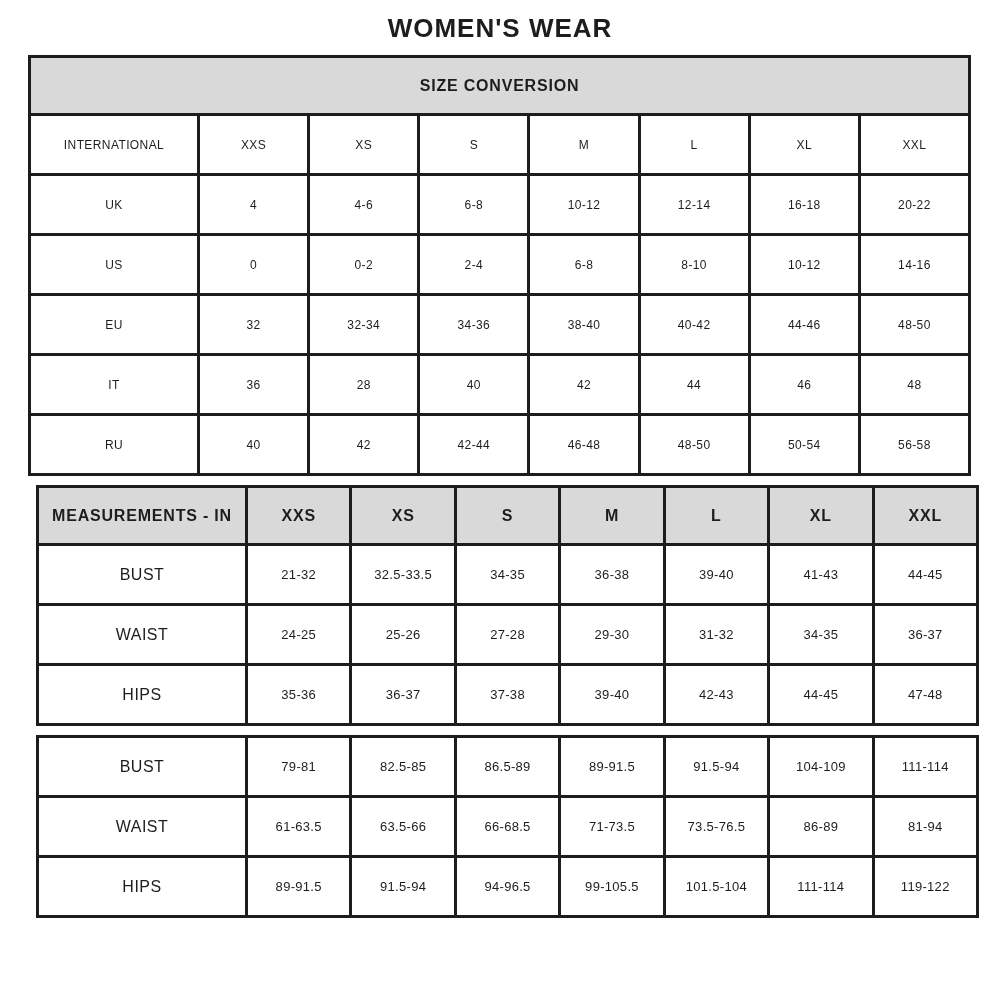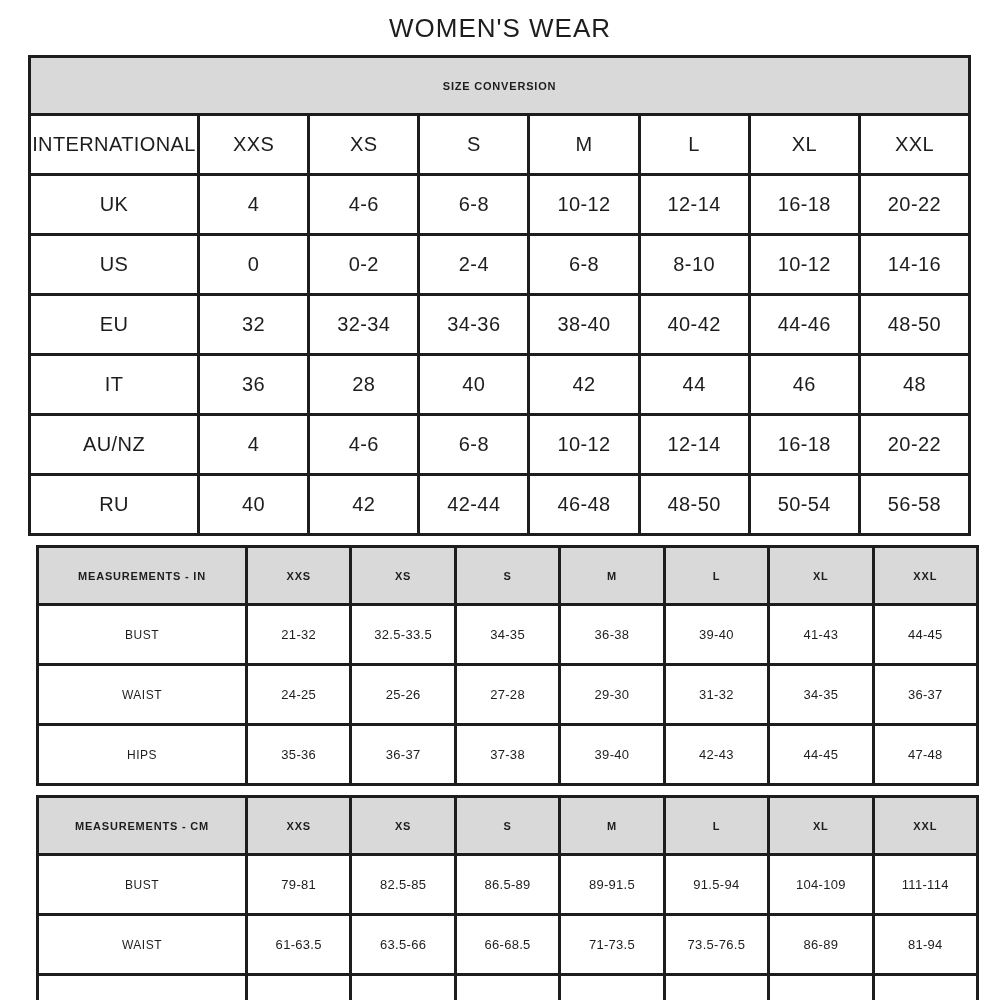--- a/index.html
+++ b/index.html
@@ -2,36 +2,36 @@
 <html><head>
 <meta charset="utf-8">
 <style>
   html,body{margin:0;padding:0;}
   body{
     width:1000px;height:1000px;background:#ffffff;
     font-family:"Liberation Sans",sans-serif;color:#1d1d1d;
   }
   .title{
     margin:0 0 11px 0;padding-top:13px;height:31px;
-    text-align:center;font-size:26px;font-weight:400;letter-spacing:1px;line-height:31px;
+    text-align:center;font-size:26px;font-weight:700;letter-spacing:1px;line-height:31px;
   }
   table{border-collapse:collapse;table-layout:fixed;width:943px;margin-left:28px;}
   td{
     border:3px solid #1d1d1d;text-align:center;vertical-align:middle;
     padding:0;overflow:hidden;white-space:nowrap;
   }
   .mt{margin-top:9px;margin-left:36px;}
   
-  .t1 td{height:57px;font-size:20px;letter-spacing:0.4px;}
+  .t1 td{height:57px;font-size:12px;letter-spacing:0.4px;}
   
   .t23 td{height:57px;font-size:13px;letter-spacing:0.3px;}
-  .t23 td.lbl{font-size:12px;letter-spacing:0.5px;}
+  .t23 td.lbl{font-size:16px;letter-spacing:0.5px;}
   tr.banner td, .t23 tr.hdr td{
     height:55px;background:#d9d9d9;font-weight:700;
-    font-size:11px;letter-spacing:0.8px;
+    font-size:16px;letter-spacing:0.8px;
   }
 </style>
 </head>
 <body>
 
 <h1 class="title">WOMEN'S WEAR</h1>
 
 <table class="t1">
   <colgroup>
       <col style="width:169px">
@@ -89,30 +89,20 @@
   </tr>
   <tr>
     <td>IT</td>
     <td>36</td>
     <td>28</td>
     <td>40</td>
     <td>42</td>
     <td>44</td>
     <td>46</td>
     <td>48</td>
-  </tr>
-  <tr>
-    <td>AU/NZ</td>
-    <td>4</td>
-    <td>4-6</td>
-    <td>6-8</td>
-    <td>10-12</td>
-    <td>12-14</td>
-    <td>16-18</td>
-    <td>20-22</td>
   </tr>
   <tr>
     <td>RU</td>
     <td>40</td>
     <td>42</td>
     <td>42-44</td>
     <td>46-48</td>
     <td>48-50</td>
     <td>50-54</td>
     <td>56-58</td>
@@ -180,30 +170,20 @@
       <col style="width:209px">
       <col>
       <col>
       <col>
       <col>
       <col>
       <col>
       <col>
     </colgroup>
   <tbody>
-  <tr class="hdr">
-    <td>MEASUREMENTS - CM</td>
-    <td>XXS</td>
-    <td>XS</td>
-    <td>S</td>
-    <td>M</td>
-    <td>L</td>
-    <td>XL</td>
-    <td>XXL</td>
-  </tr>
   <tr>
     <td class="lbl">BUST</td>
     <td>79-81</td>
     <td>82.5-85</td>
     <td>86.5-89</td>
     <td>89-91.5</td>
     <td>91.5-94</td>
     <td>104-109</td>
     <td>111-114</td>
   </tr>

